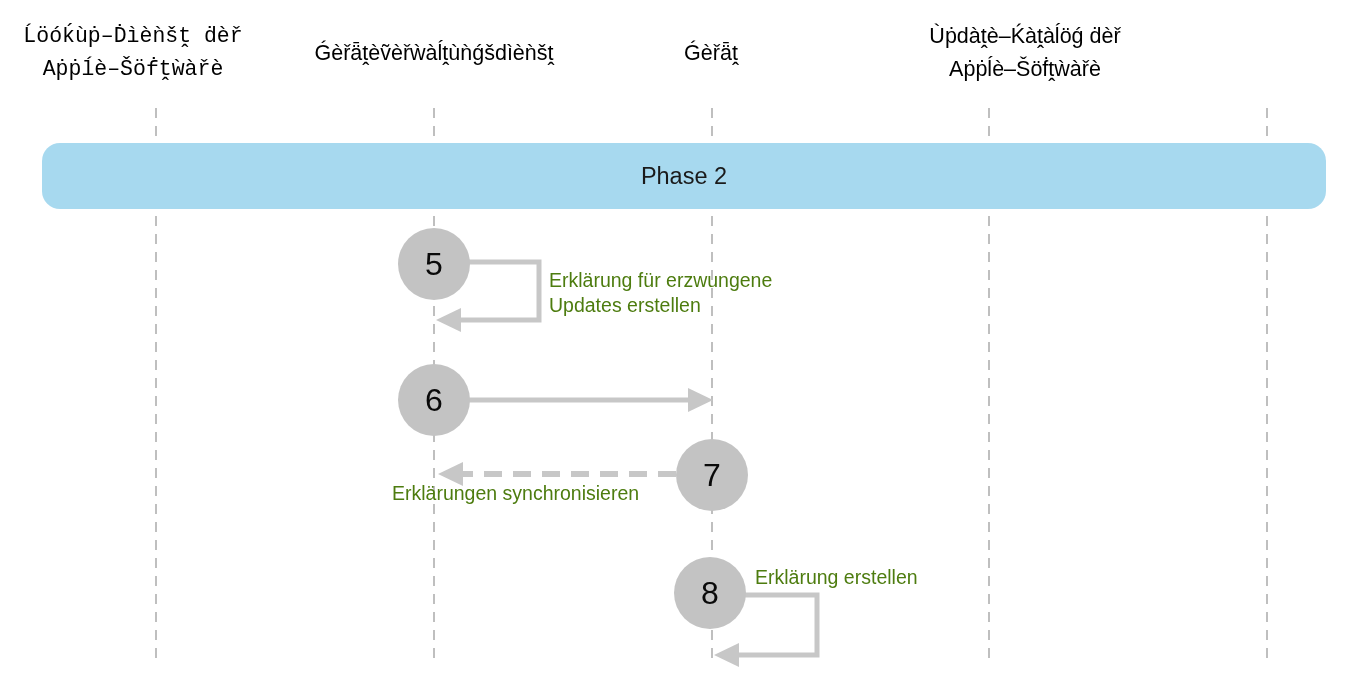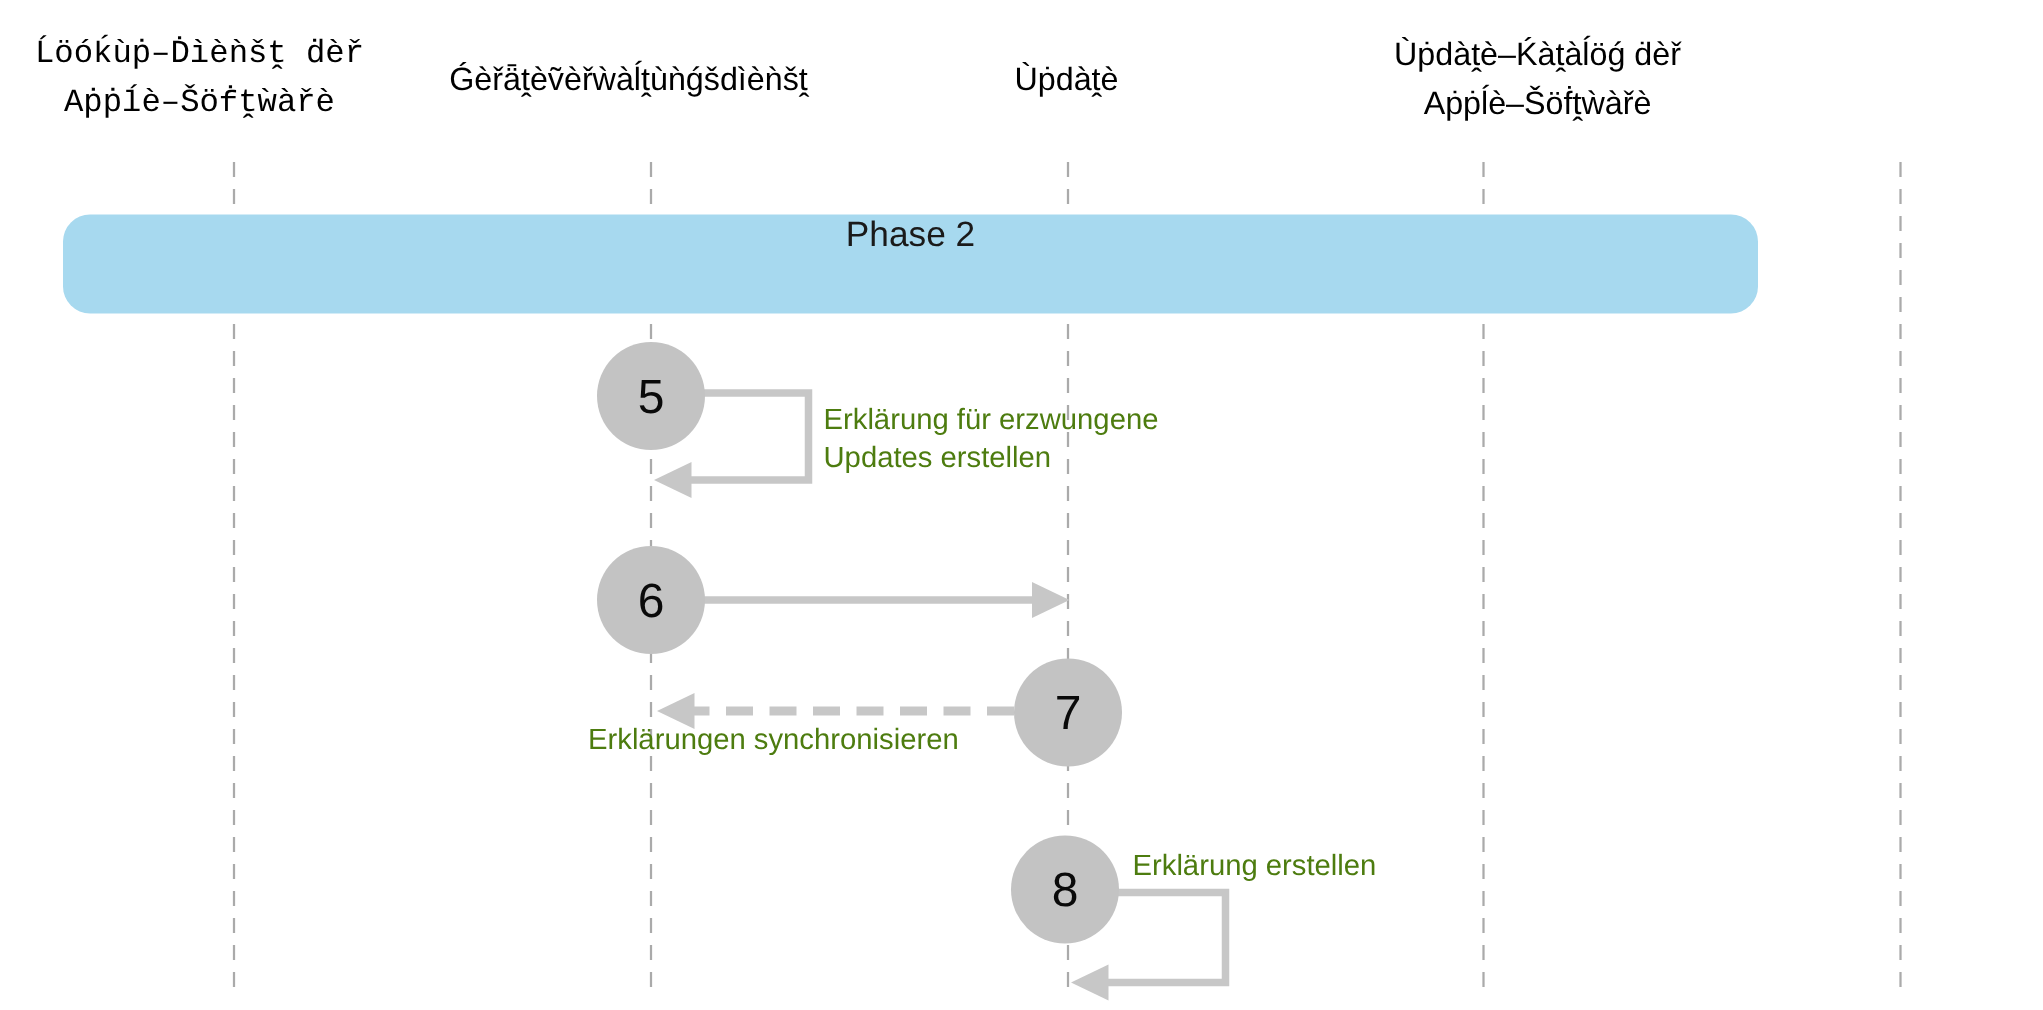--- a/index.html
+++ b/index.html
@@ -52,25 +52,26 @@
     font-size: 21.5px;
     line-height: 33px;
     white-space: pre-line;
     color: #000000;
     z-index: 4;
   }
   .phase-banner {
     position: absolute;
     left: 42px;
     top: 143px;
-    width: 1130px;
+    width: 1284px;
     height: 66px;
     border-radius: 18px;
     background: var(--banner-bg, #a7d9ef);
     display: flex;
+    align-items: center;
     justify-content: center;
     font-size: 23.5px;
     color: #1a1a1a;
     z-index: 2;
   }
   .step-circle {
     position: absolute;
     width: 72px;
     height: 72px;
     border-radius: 50%;
@@ -112,22 +113,22 @@
 
     <line class="arrow-shaft dashed" x1="676" y1="474" x2="462" y2="474"></line>
     <polygon class="arrow-head" points="438,474 463,462 463,486"></polygon>
 
     <path class="arrow-shaft" d="M 710 595 H 817 V 655 H 738"></path>
     <polygon class="arrow-head" points="714,655 739,643 739,667"></polygon>
   </svg>
 
   <div class="lane-header" style="left:5px; width:256px;font-family:Liberation Mono, monospace;">Ĺöóḱùṗ–Ḋìèǹšṱ ḋèř
 Aṗṗĺè–Šöḟṱẁàřè</div>
-  <div class="lane-header" style="left:254px; width:330px;text-align:center;">Ǵèřǟṱèṽèřẁàĺṱùǹǵšdìèǹšṱ</div>
-  <div class="lane-header" style="left:661px; width:100px;">Ùṗdàṱè</div>
+  <div class="lane-header" style="left:269px; width:330px;text-align:center;">Ǵèřǟṱèṽèřẁàĺṱùǹǵšdìèǹšṱ</div>
+  <div class="lane-header" style="left:661px; width:100px;">Ǵèřǟṱ</div>
   <div class="lane-header" style="left:887px; width:276px;">Ùṗdàṱè–Ḱàṱàĺöǵ ḋèř
 Aṗṗĺè–Šöḟṱẁàřè</div>
 
   <div class="phase-banner">
     <span>Phase 2</span>
   </div>
 
   <div class="step-circle" style="left:398px; top:228px;">
     <span>5</span>
   </div>

